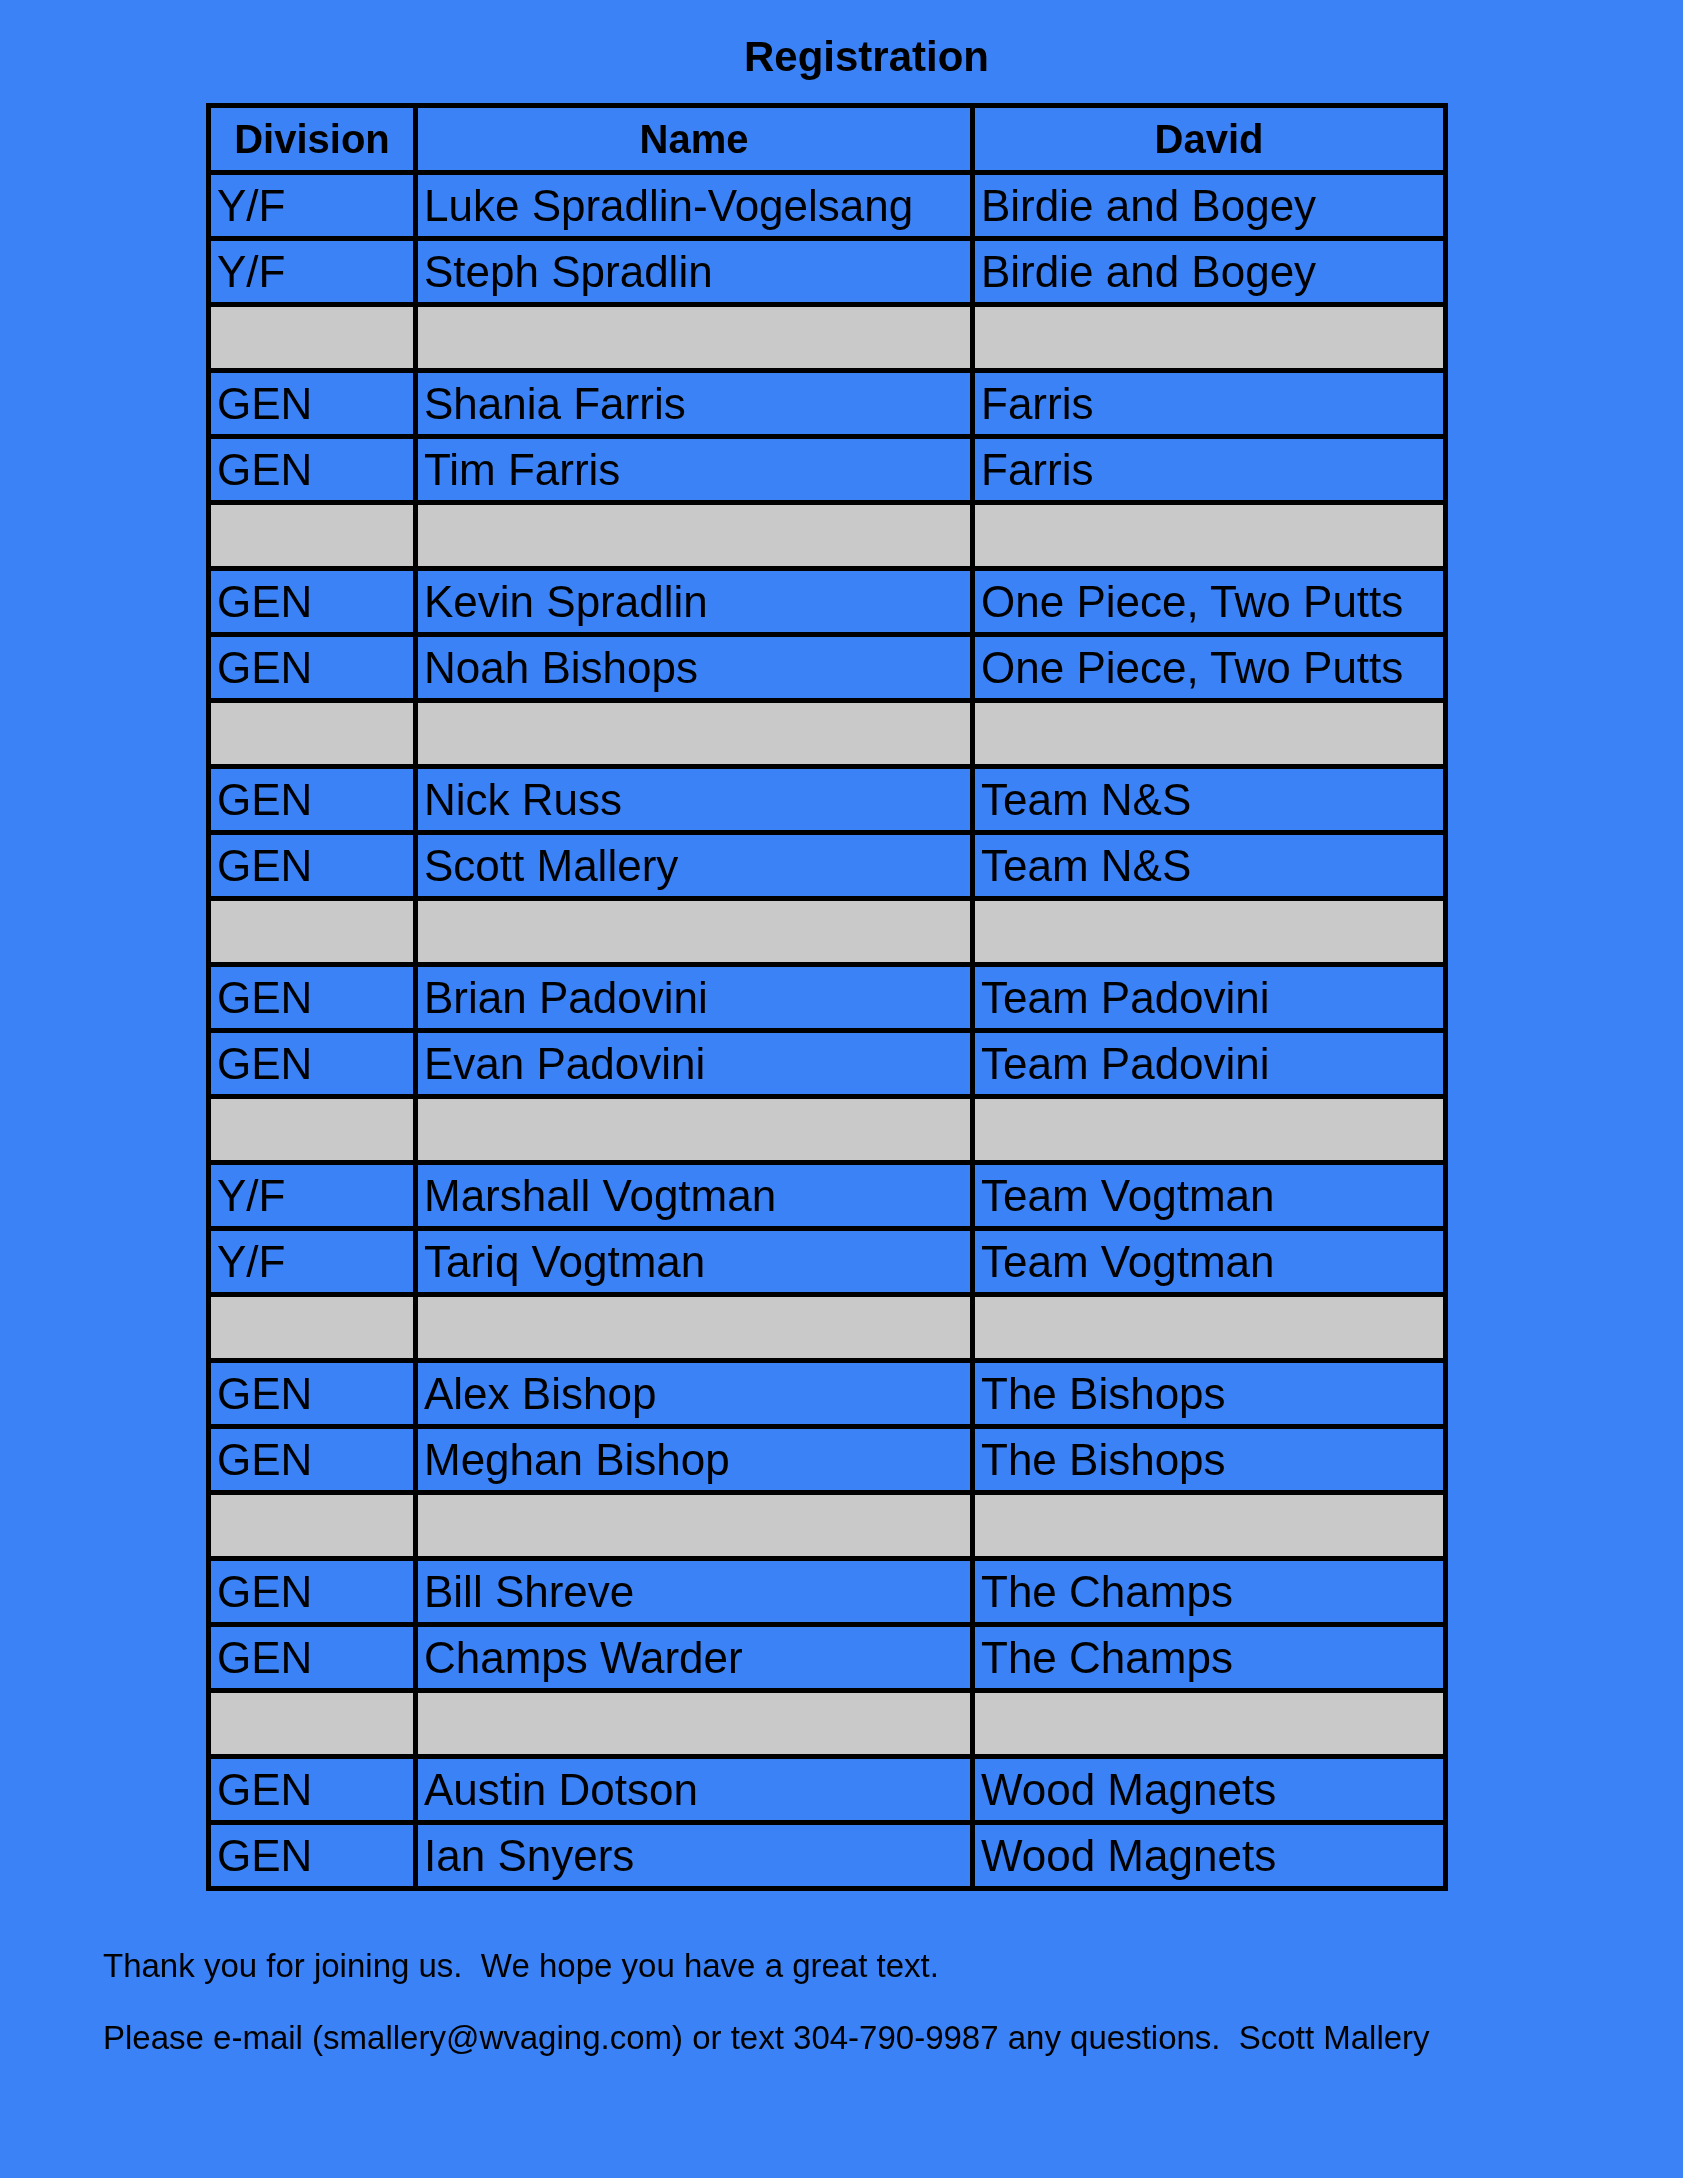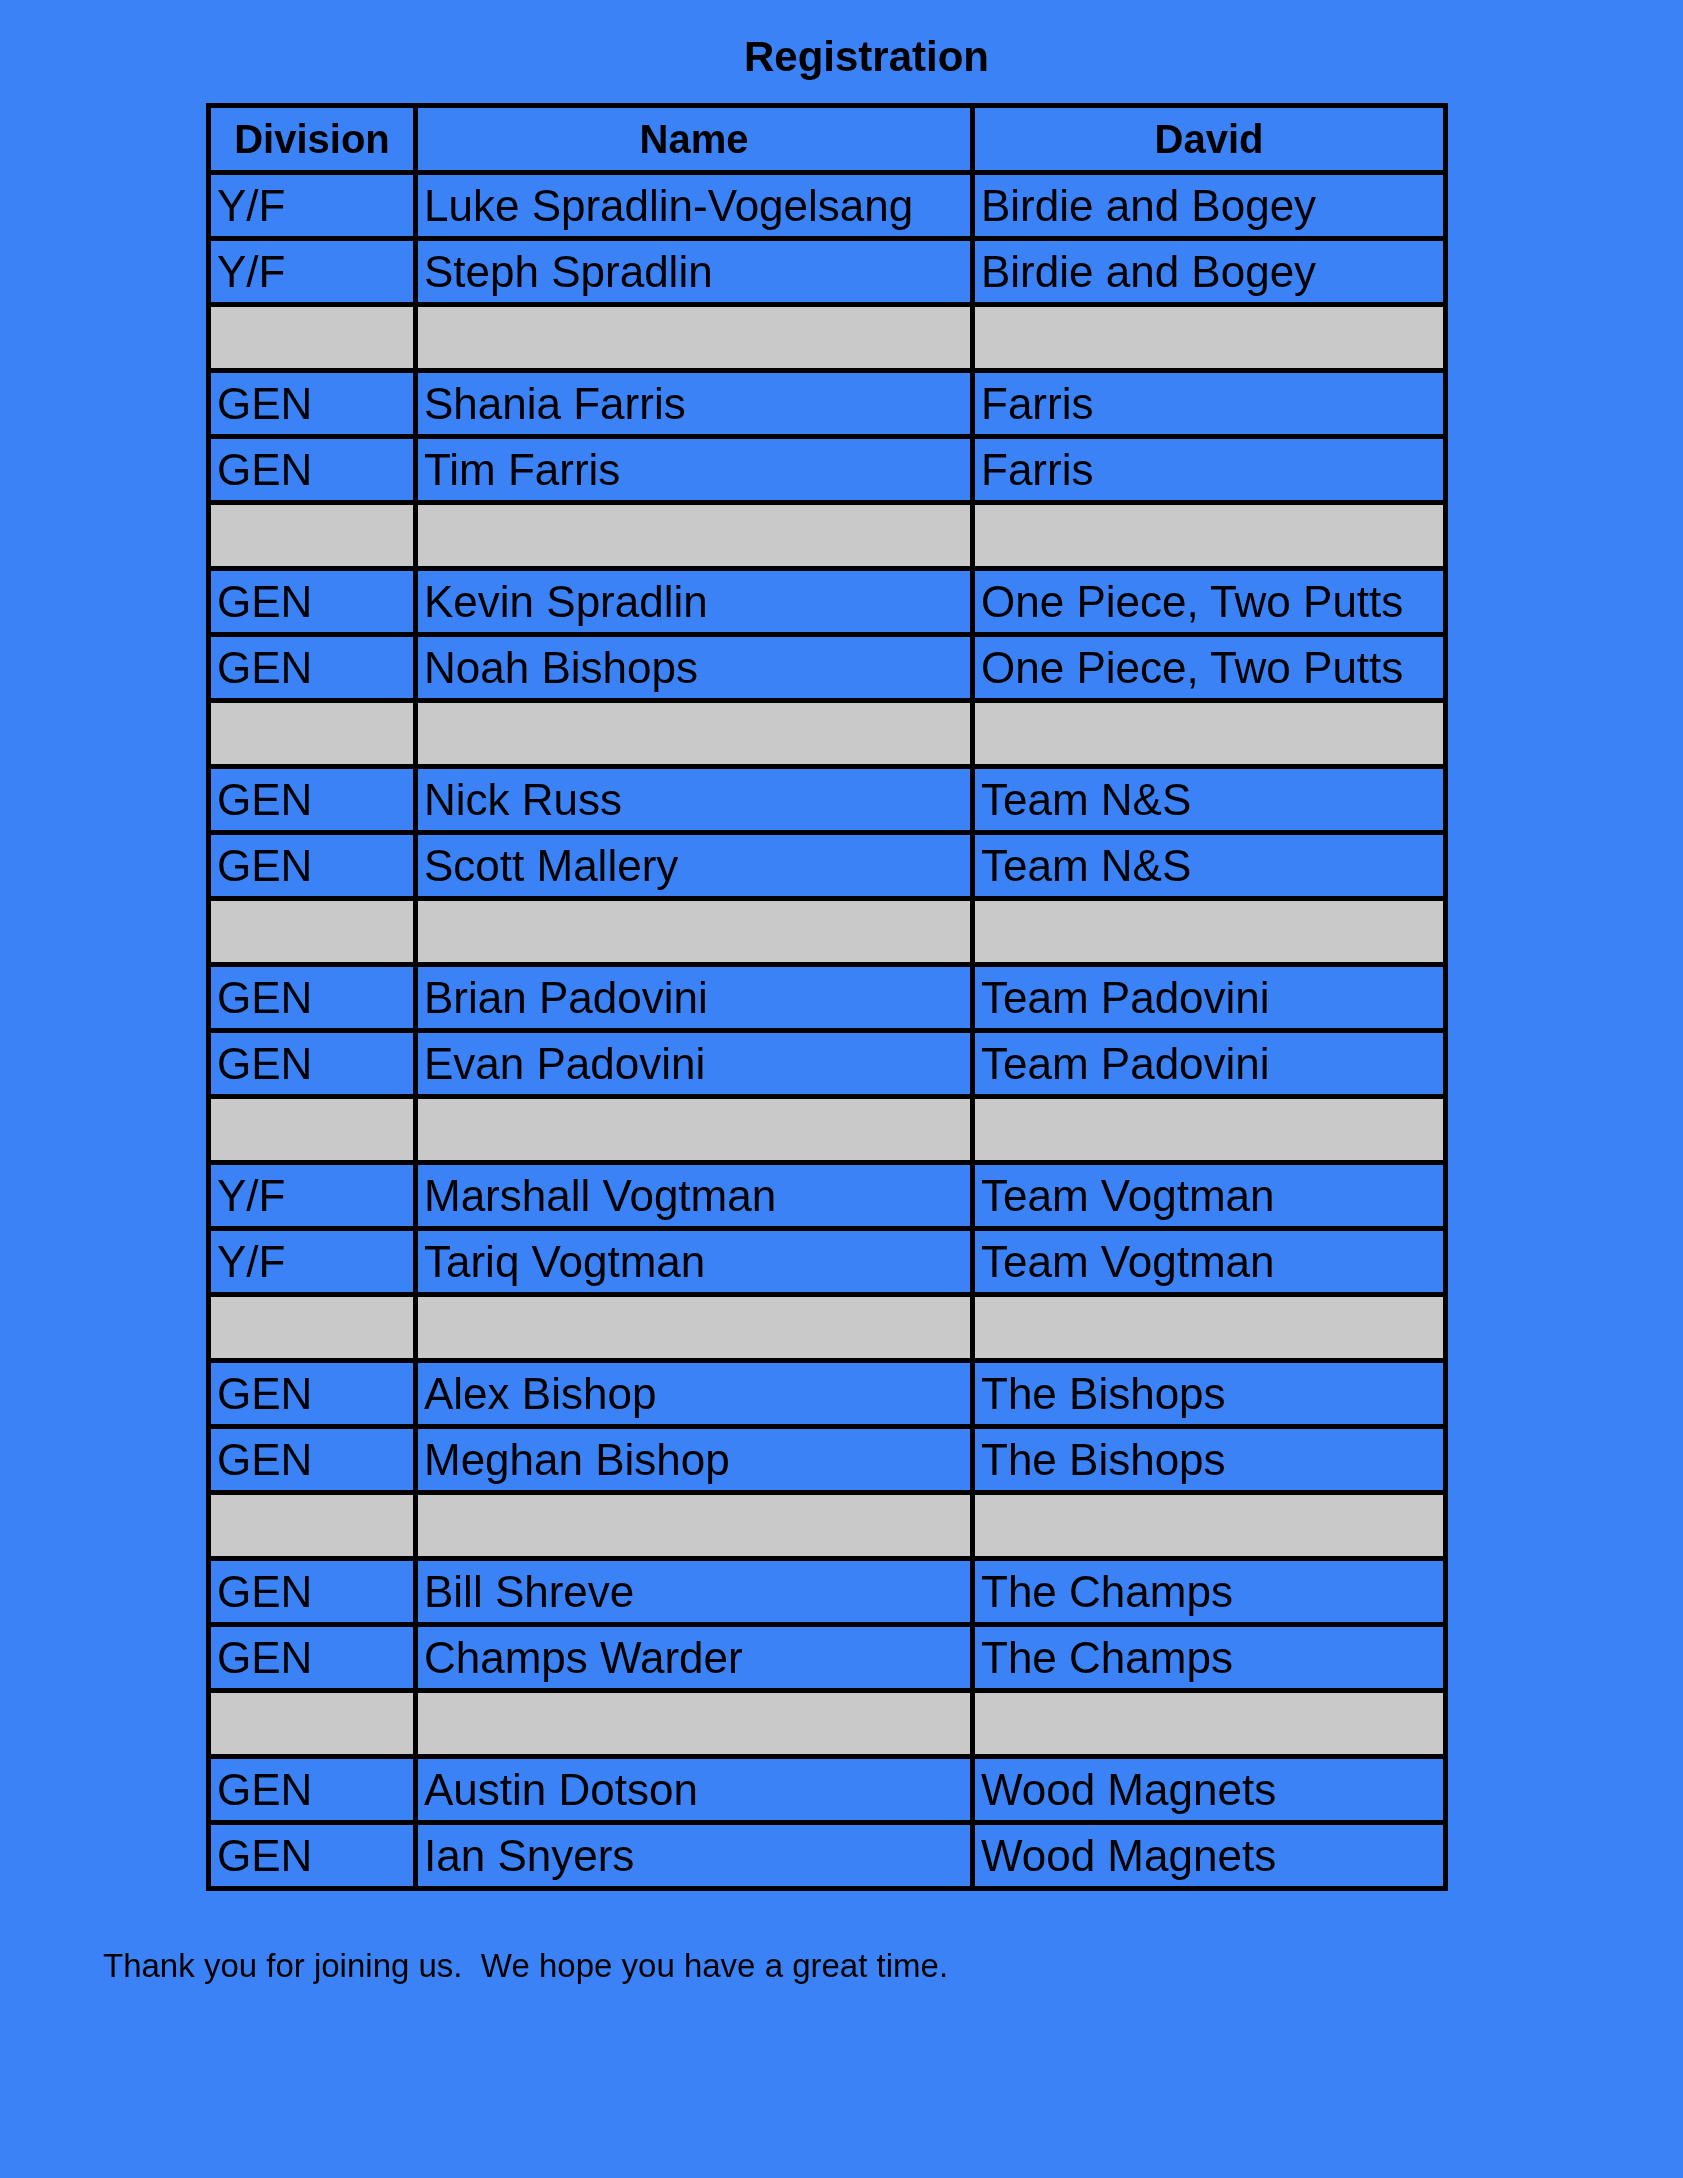--- a/index.html
+++ b/index.html
@@ -220,17 +220,18 @@
           <td>Wood Magnets</td>
         </tr>
         <tr>
           <td>GEN</td>
           <td>Ian Snyers</td>
           <td>Wood Magnets</td>
         </tr>
       </tbody>
   </table>
 
-  <p class="footer-line l1">Thank you for joining us.  We hope you have a great time.</p>
-
+  <p class="footer-line l1">Thank you for joining us.  We hope you have a great text.</p>
+
+  <p class="footer-line l2">Please e-mail (smallery@wvaging.com) or text 304-790-9987 any questions.  Scott Mallery</p>
 
 </div>
 
 
 </body></html>

